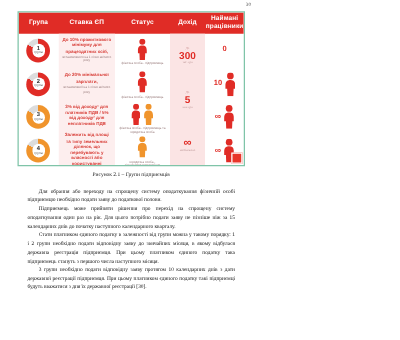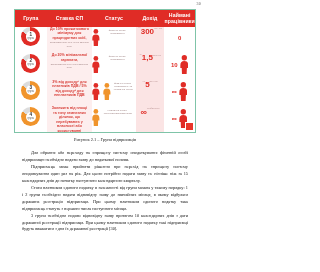--- a/index.html
+++ b/index.html
@@ -46,22 +46,22 @@
   .c2{width:25.5%;}
   .c3{width:24%;}
   .c4{width:16%;}
   .c5{width:17%;}
 
   .body-grid{display:flex;height:107px;}
   .col{display:flex;flex-direction:column;box-sizing:border-box;}
   .col.c2{background:#fdeeee;}
   .col.c4{background:#fbe4e4;}
   .cell{
-    flex:1;display:flex;flex-direction:row;
-    justify-content:center;
+    flex:1;display:flex;flex-direction:column;
+    align-items:center;justify-content:center;
     box-sizing:border-box;position:relative;
   }
 
   
   .donut{
     width:19px;height:19px;border-radius:50%;
     display:flex;align-items:center;justify-content:center;
     position:relative;
   }
   .donut::after{
@@ -245,25 +245,20 @@
     </div>
 
     <div class="col c4">
       <div class="cell">
         <div class="inc-top">До</div>
         <div class="inc-val">300</div>
         <div class="inc-sub">тис. грн</div>
       </div>
       <div class="cell">
         <div class="inc-top">До</div>
-        <div class="inc-val">1,5</div>
-        <div class="inc-sub">млн грн</div>
-      </div>
-      <div class="cell">
-        <div class="inc-top">До</div>
         <div class="inc-val">5</div>
         <div class="inc-sub">млн грн</div>
       </div>
       <div class="cell">
         <div class="inc-top"></div>
         <div class="inc-val inf">∞</div>
         <div class="inc-sub">необмежено</div>
       </div>
     </div>
 

